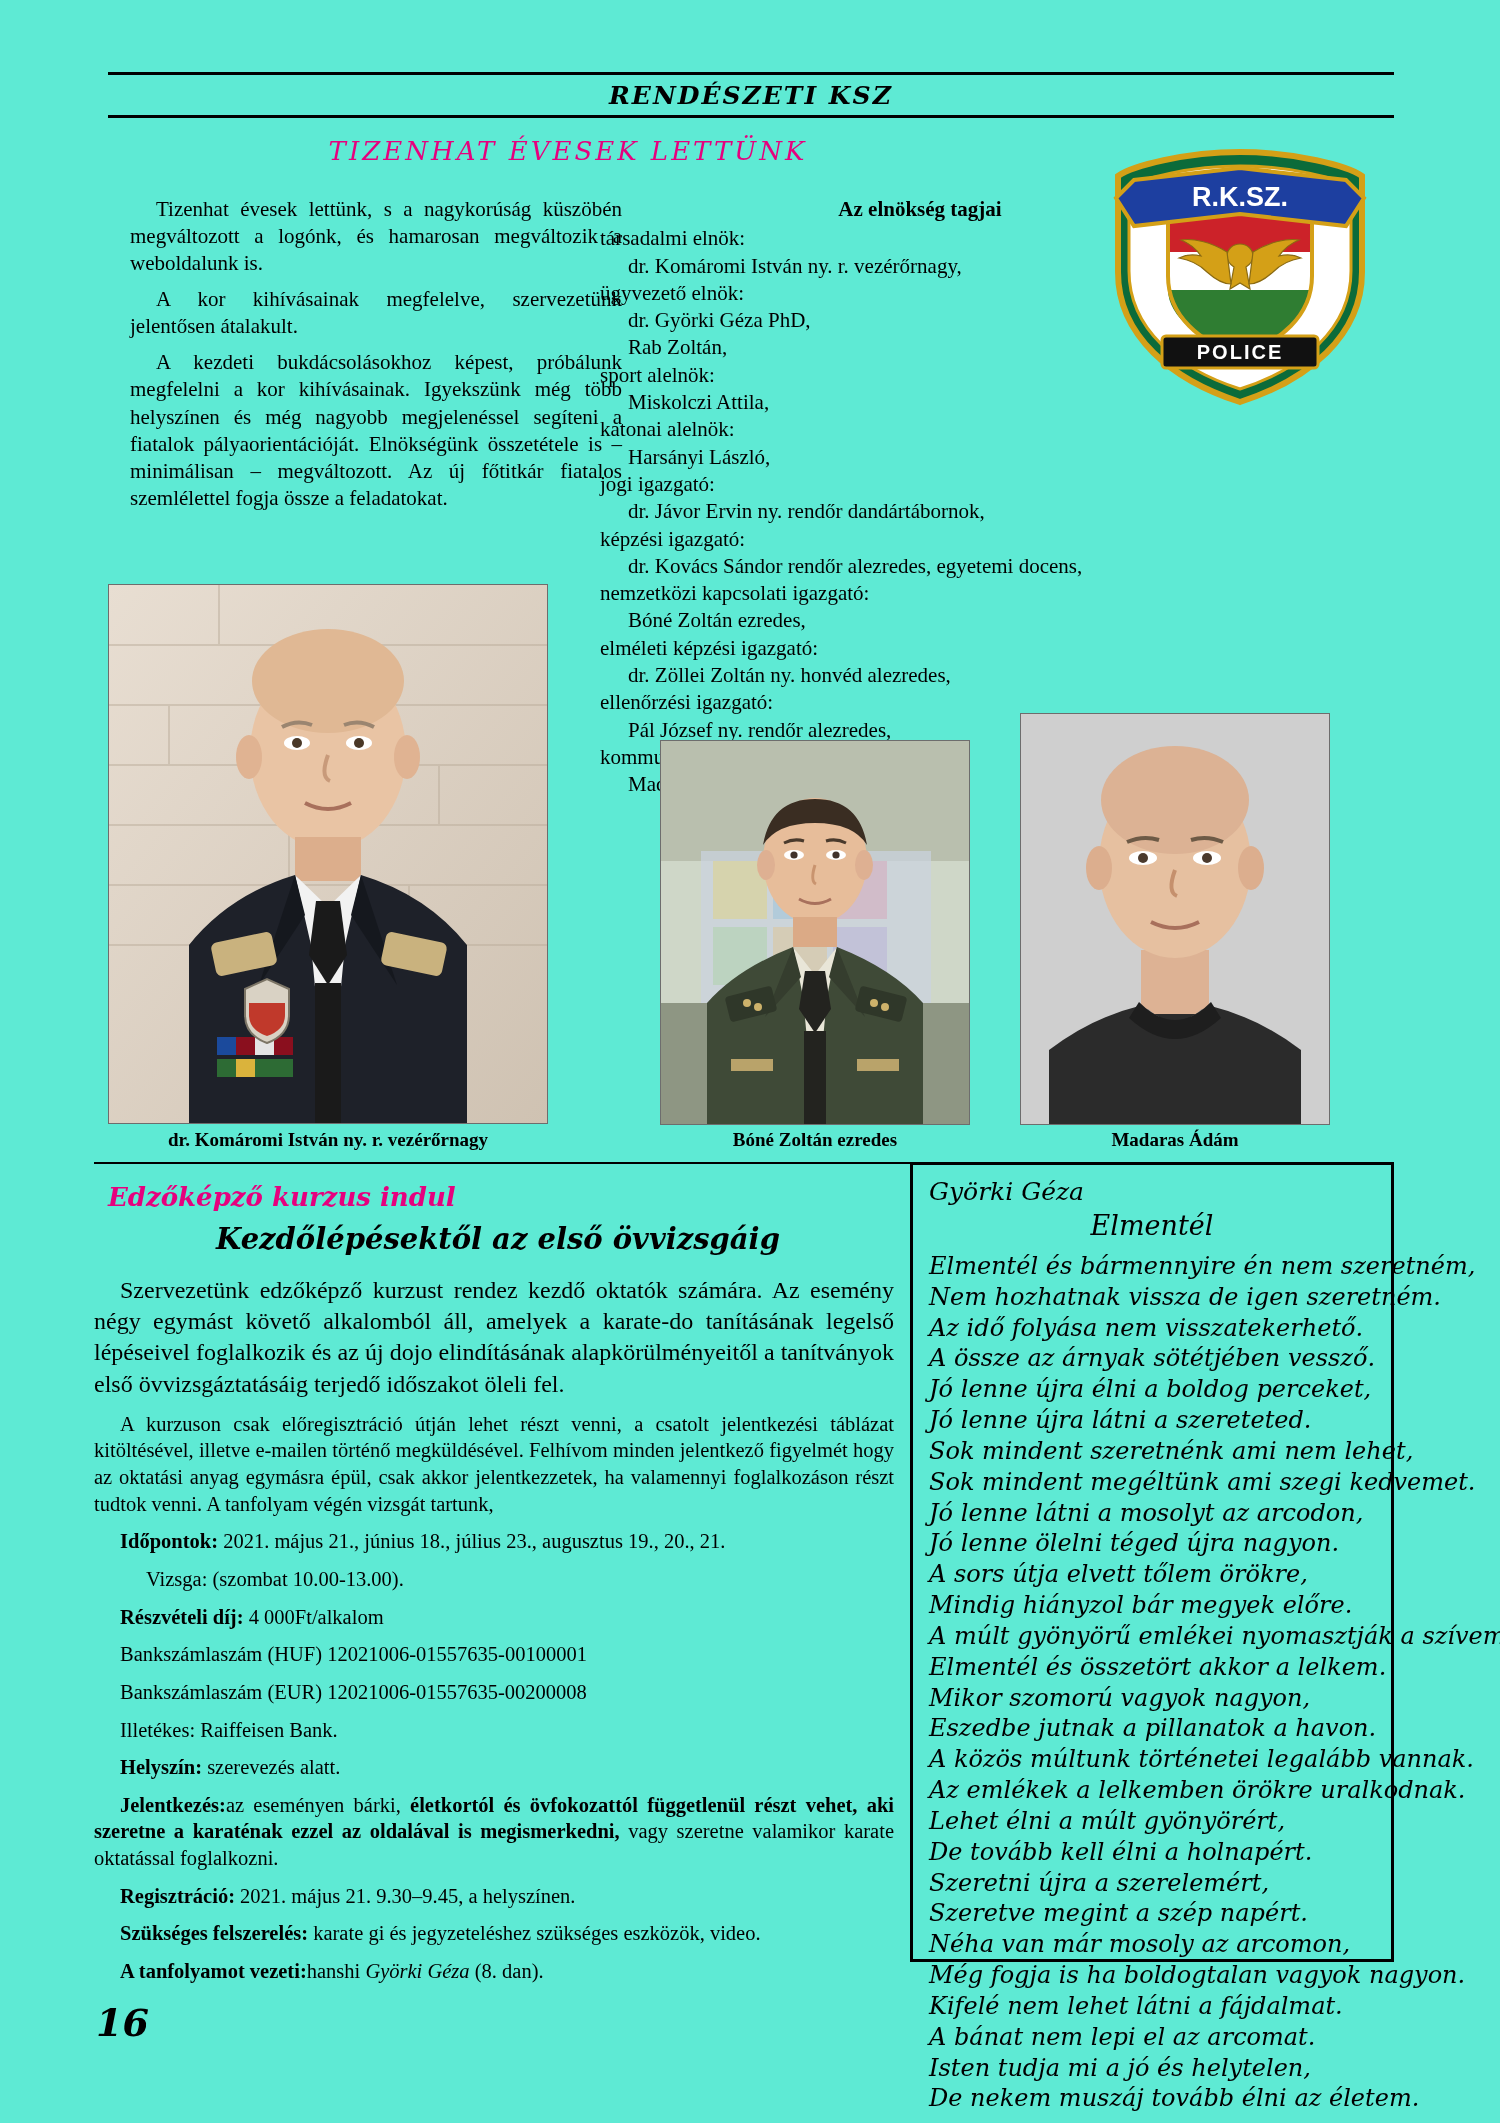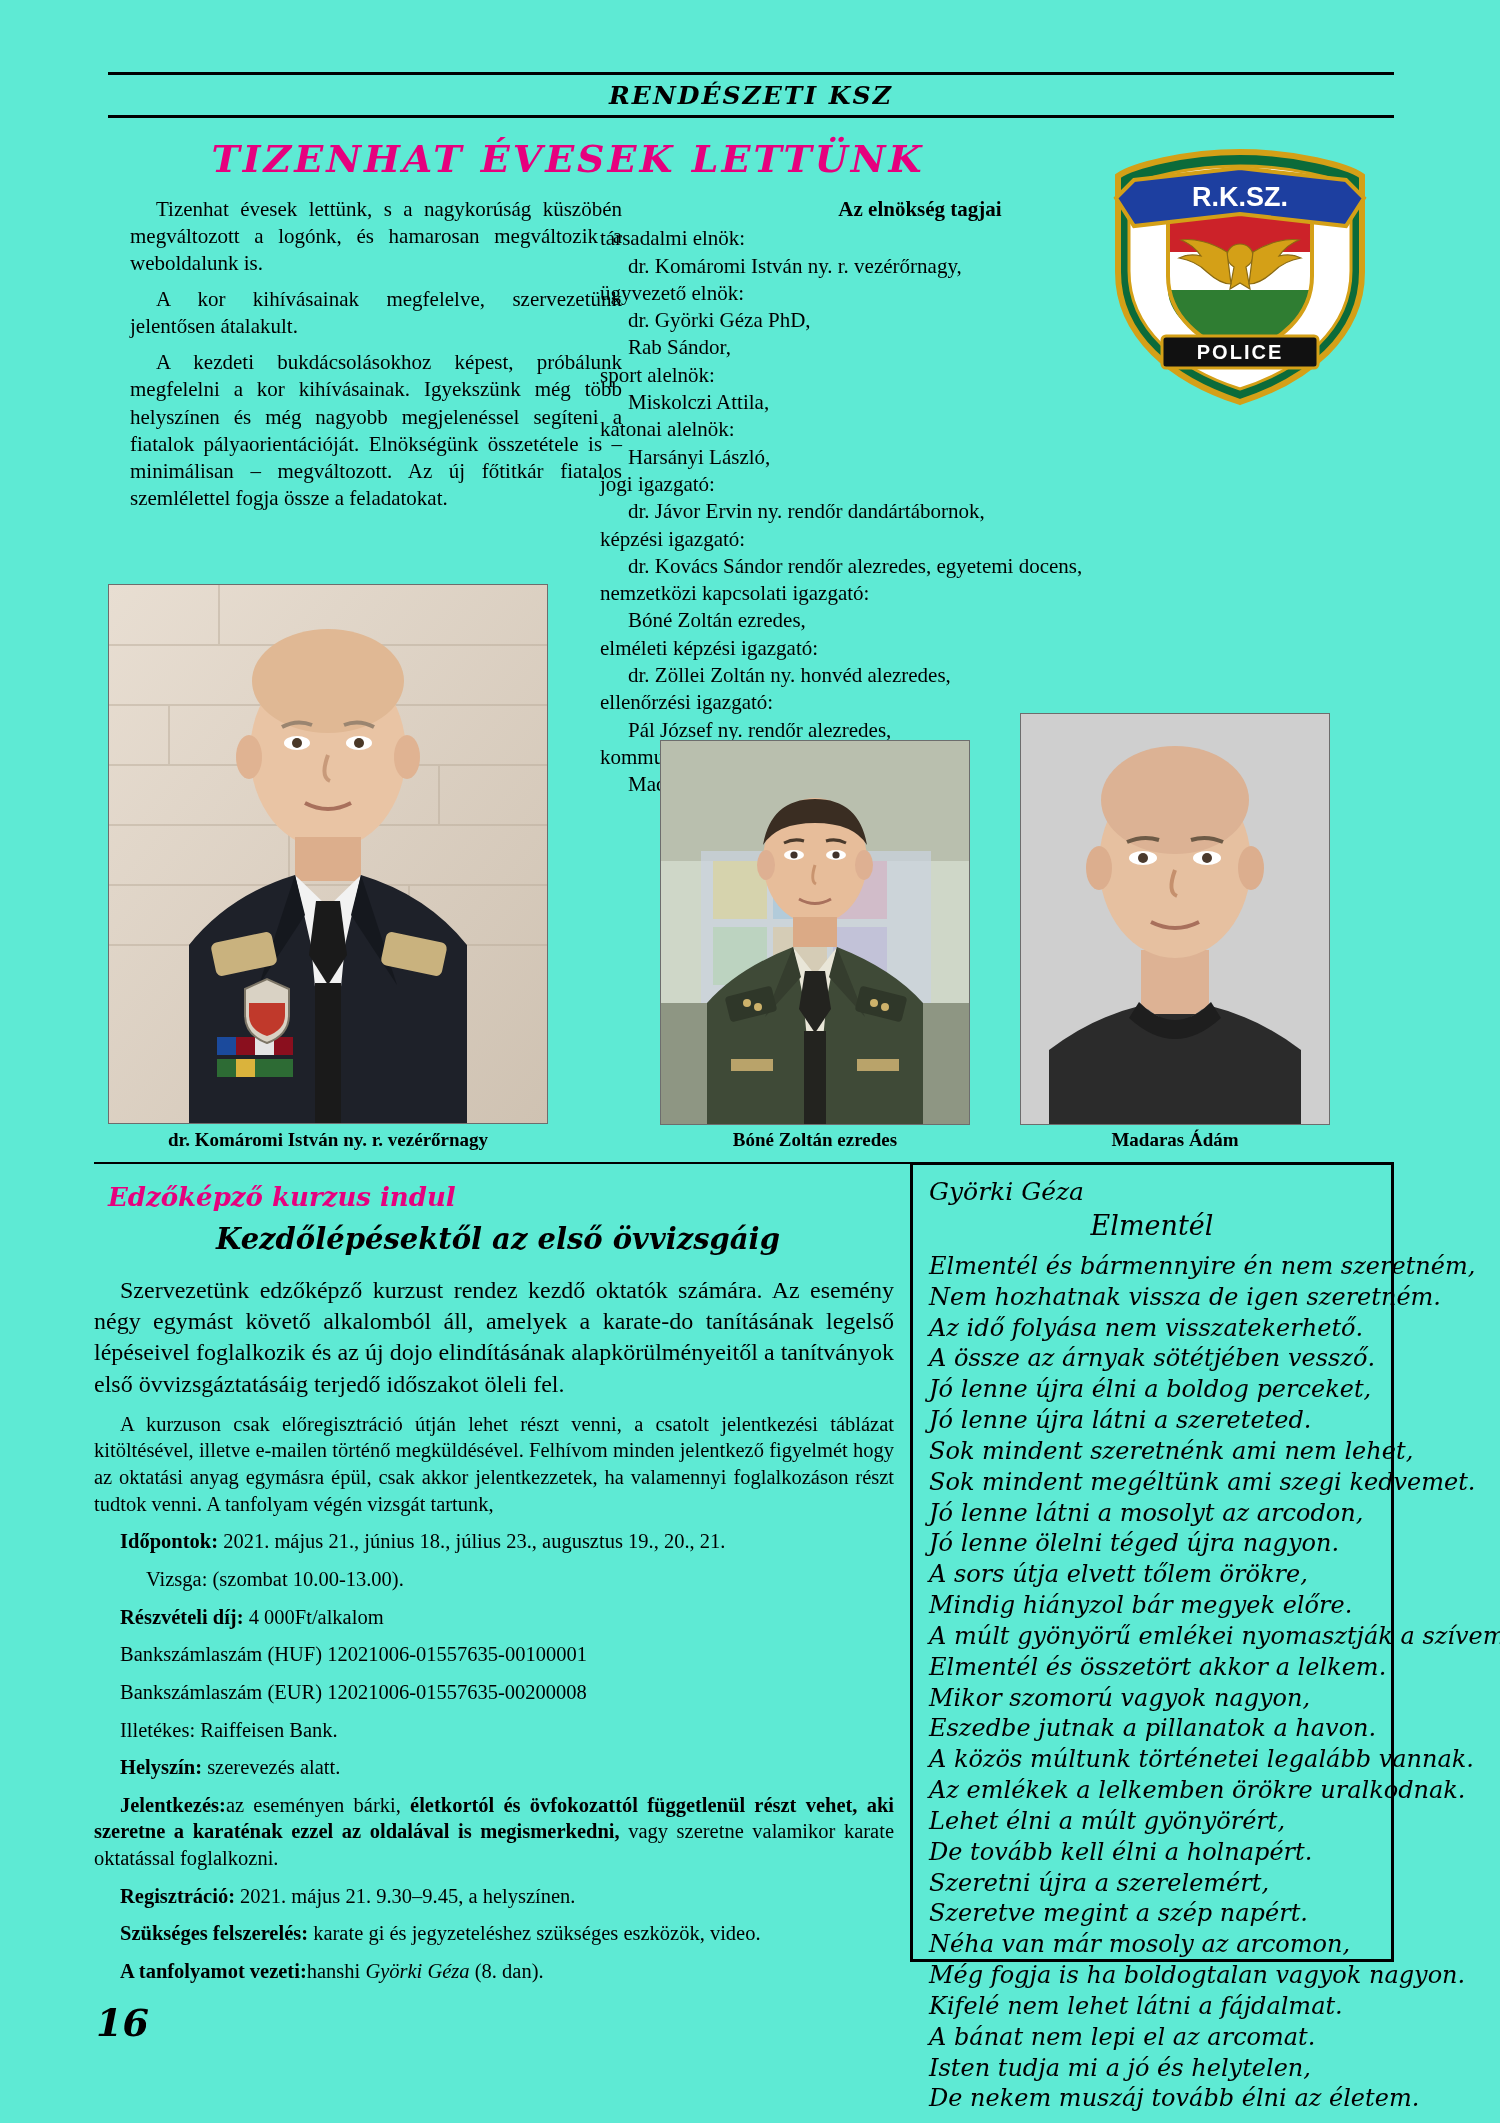--- a/index.html
+++ b/index.html
@@ -50,22 +50,22 @@
   }
 
   .article-title {
     position: absolute;
     left: 108px;
     top: 136px;
     width: 920px;
     text-align: center;
     font-family: "DejaVu Serif", serif;
     font-style: italic;
-    font-weight: bold;
-    font-size: 38px;
+    font-weight: normal;
+    font-size: 26px;
     letter-spacing: 3px;
     color: #e6007e;
   }
 
   
   .col-left {
     position: absolute;
     left: 94px;
     top: 196px;
     width: 492px;
@@ -245,21 +245,21 @@
     <p>A kor kihívásainak megfelelve, szervezetünk jelentősen átalakult.</p>
     <p>A kezdeti bukdácsolásokhoz képest, próbálunk megfelelni a kor kihívásainak. Igyekszünk még több helyszínen és még nagyobb megjelenéssel segíteni a fiatalok pályaorientációját. Elnökségünk összetétele is – minimálisan – megváltozott. Az új főtitkár fiatalos szemlélettel fogja össze a feladatokat.</p>
   </div>
 
   <div class="col-board">
     <div class="board-head">Az elnökség tagjai</div>
     <div class="role">társadalmi elnök:</div>
     <div class="person">dr. Komáromi István ny. r. vezérőrnagy,</div>
     <div class="role">ügyvezető elnök:</div>
     <div class="person">dr. Györki Géza PhD,</div>
-    <div class="person">Rab Sándor,</div>
+    <div class="person">Rab Zoltán,</div>
     <div class="role">sport alelnök:</div>
     <div class="person">Miskolczi Attila,</div>
     <div class="role">katonai alelnök:</div>
     <div class="person">Harsányi László,</div>
     <div class="role">jogi igazgató:</div>
     <div class="person">dr. Jávor Ervin ny. rendőr dandártábornok,</div>
     <div class="role">képzési igazgató:</div>
     <div class="person">dr. Kovács Sándor rendőr alezredes, egyetemi docens,</div>
     <div class="role">nemzetközi kapcsolati igazgató:</div>
     <div class="person">Bóné Zoltán ezredes,</div>

